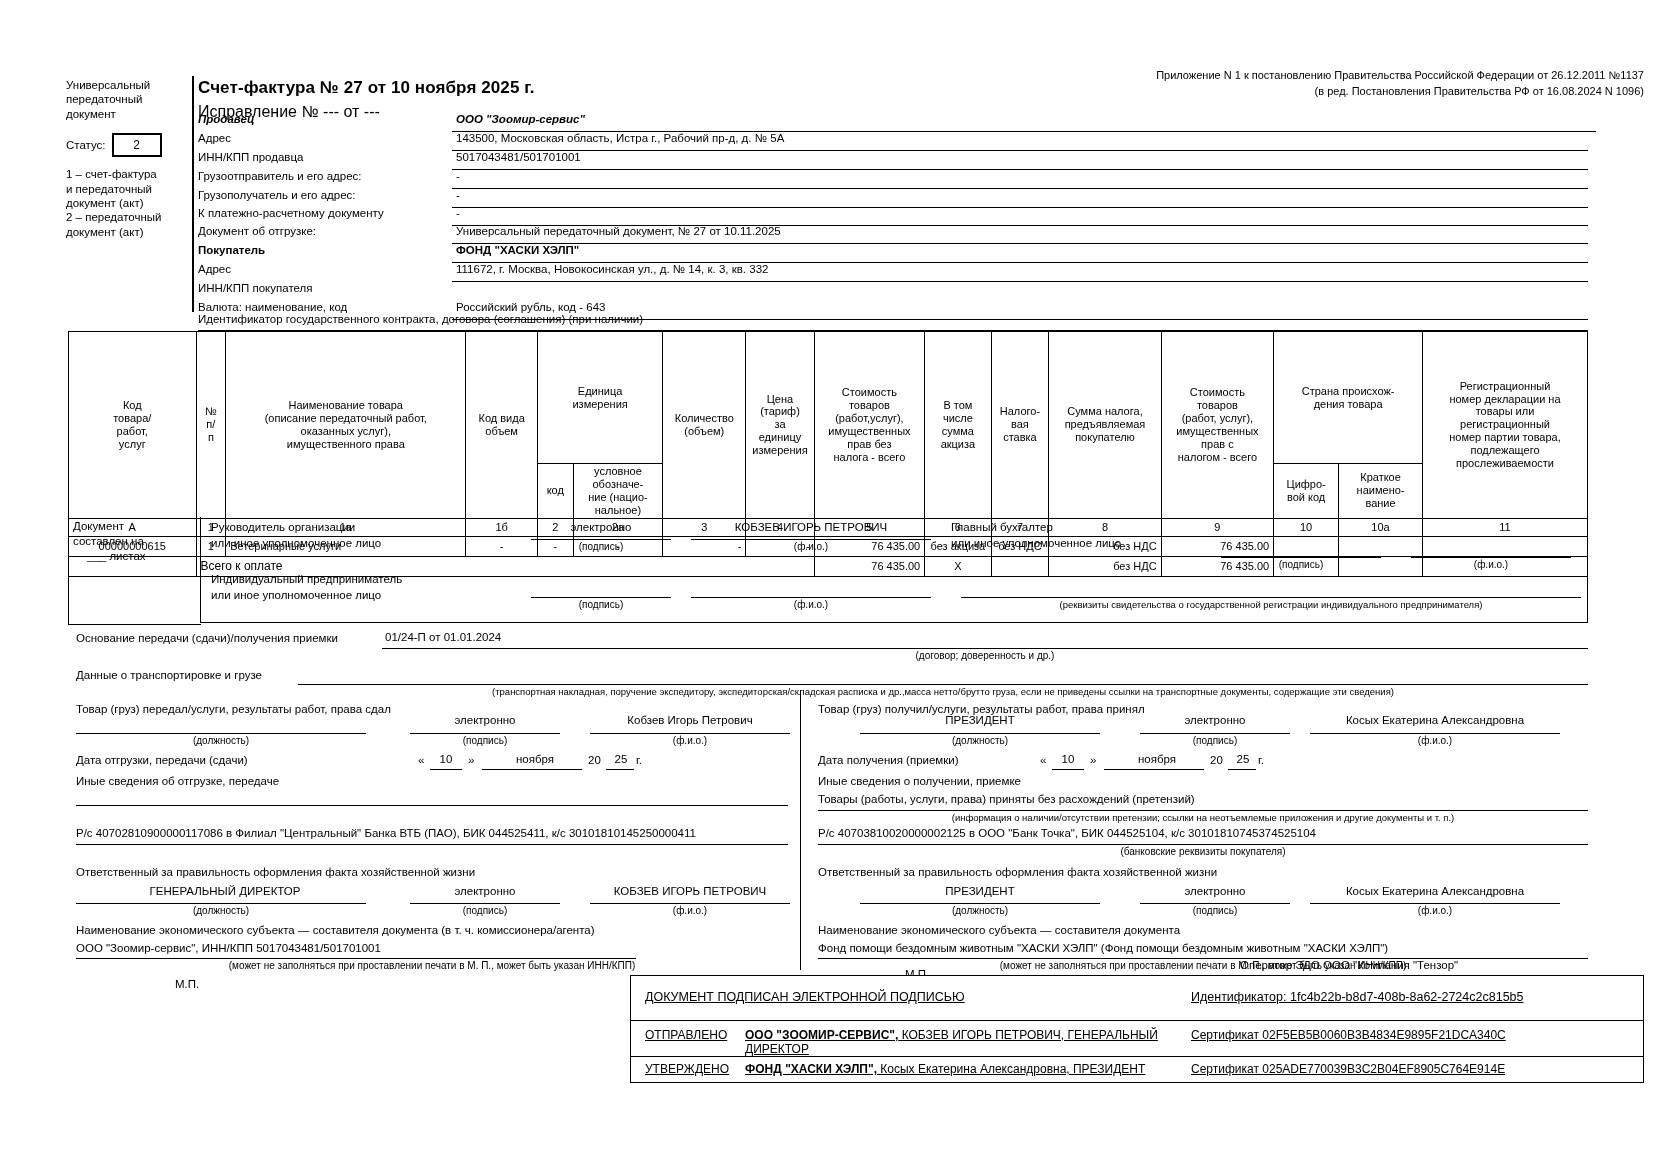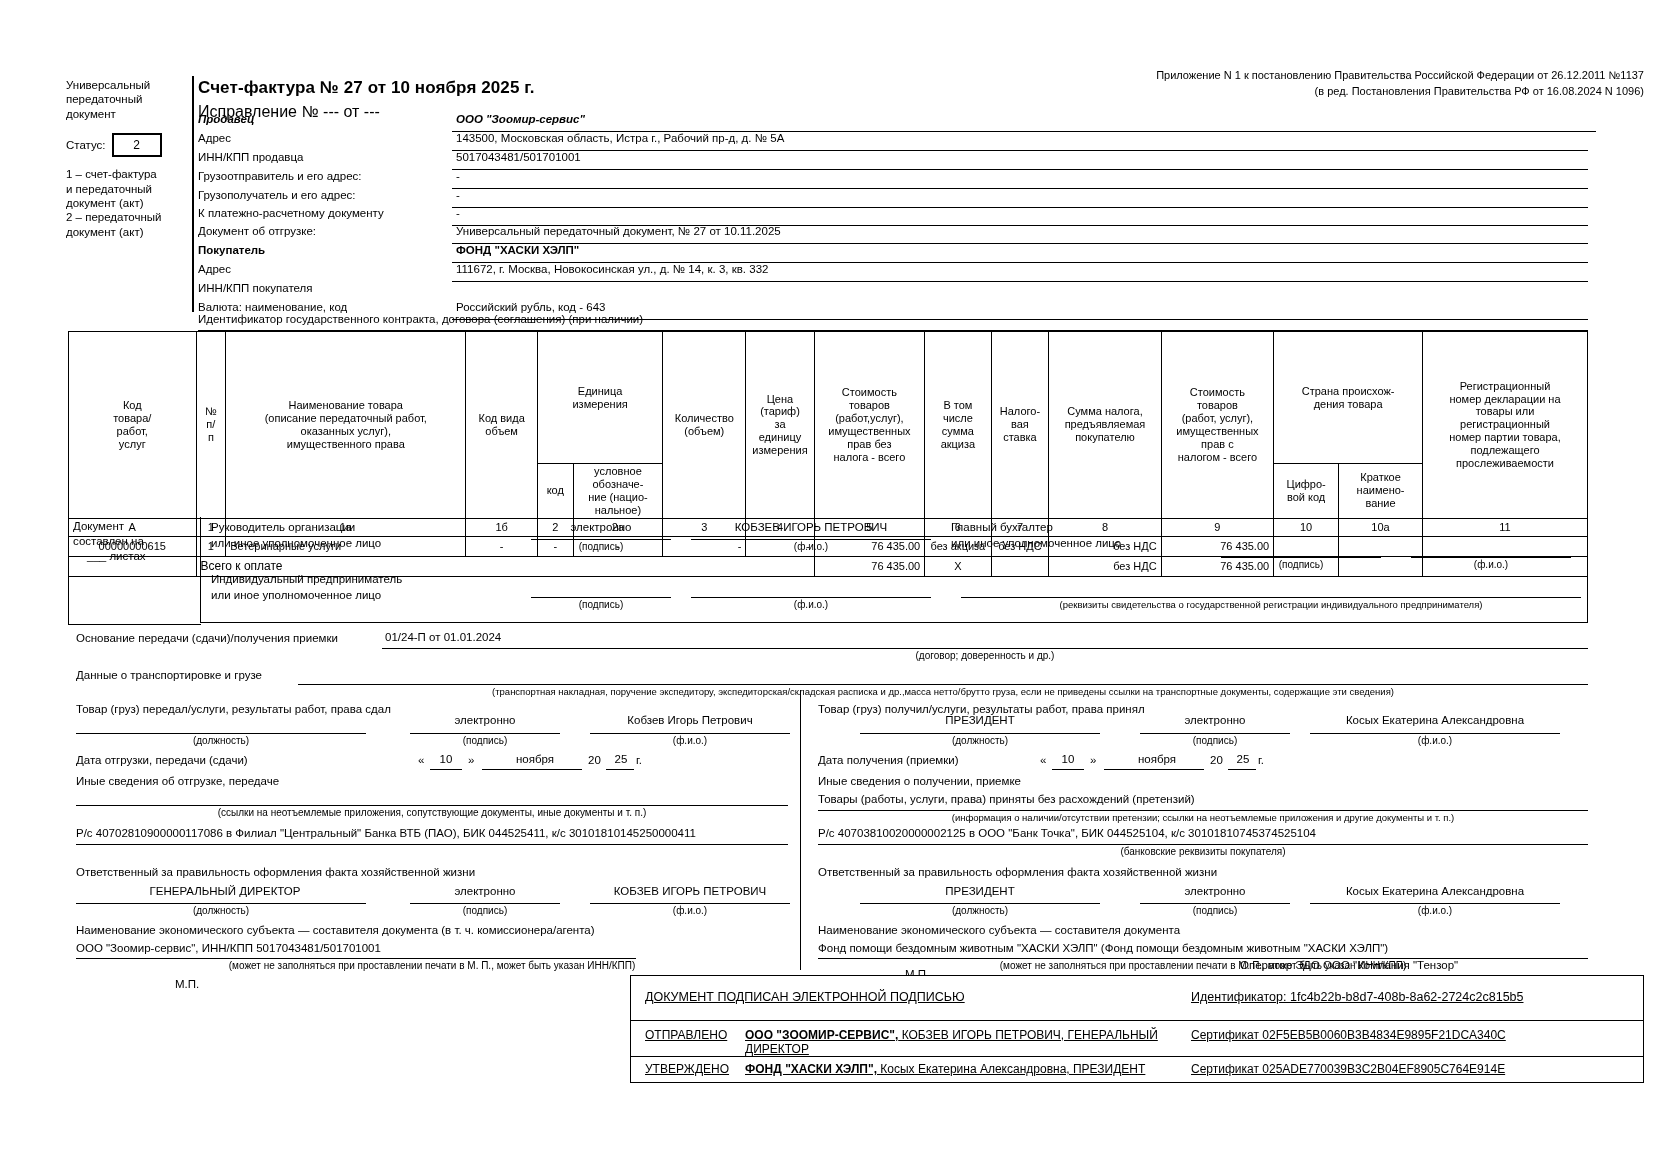--- a/index.html
+++ b/index.html
@@ -298,21 +298,20 @@
   <div class="lbl" style="left:468px;top:754px;">»</div>
   <div class="lbl" style="left:490px;top:753px;width:90px;text-align:center;">ноября</div>
   <div class="line" style="left:482px;top:769px;width:100px;"></div>
   <div class="lbl" style="left:588px;top:754px;">20</div>
   <div class="lbl" style="left:608px;top:753px;width:26px;text-align:center;">25</div>
   <div class="line" style="left:606px;top:769px;width:28px;"></div>
   <div class="lbl" style="left:636px;top:754px;">г.</div>
 
   <div class="lbl" style="left:76px;top:775px;">Иные сведения об отгрузке, передаче</div>
   <div class="line" style="left:76px;top:805px;width:712px;"></div>
-  <div class="sigcap" style="left:76px;top:807px;width:712px;">(ссылки на неотъемлемые приложения, сопутствующие документы, иные документы и т. п.)</div>
   <div class="lbl" style="left:76px;top:827px;">Р/с 40702810900000117086 в Филиал "Центральный" Банка ВТБ (ПАО), БИК 044525411, к/с 30101810145250000411</div>
   <div class="line" style="left:76px;top:844px;width:712px;"></div>
   <div class="lbl" style="left:76px;top:866px;">Ответственный за правильность оформления факта хозяйственной жизни</div>
   <div class="sigtxt" style="left:100px;top:885px;width:250px;">ГЕНЕРАЛЬНЫЙ ДИРЕКТОР</div>
   <div class="sigtxt" style="left:410px;top:885px;width:150px;">электронно</div>
   <div class="sigtxt" style="left:590px;top:885px;width:200px;">КОБЗЕВ ИГОРЬ ПЕТРОВИЧ</div>
   <div class="line" style="left:76px;top:903px;width:290px;"></div>
   <div class="line" style="left:410px;top:903px;width:150px;"></div>
   <div class="line" style="left:590px;top:903px;width:200px;"></div>
   <div class="sigcap" style="left:76px;top:905px;width:290px;">(должность)</div>

